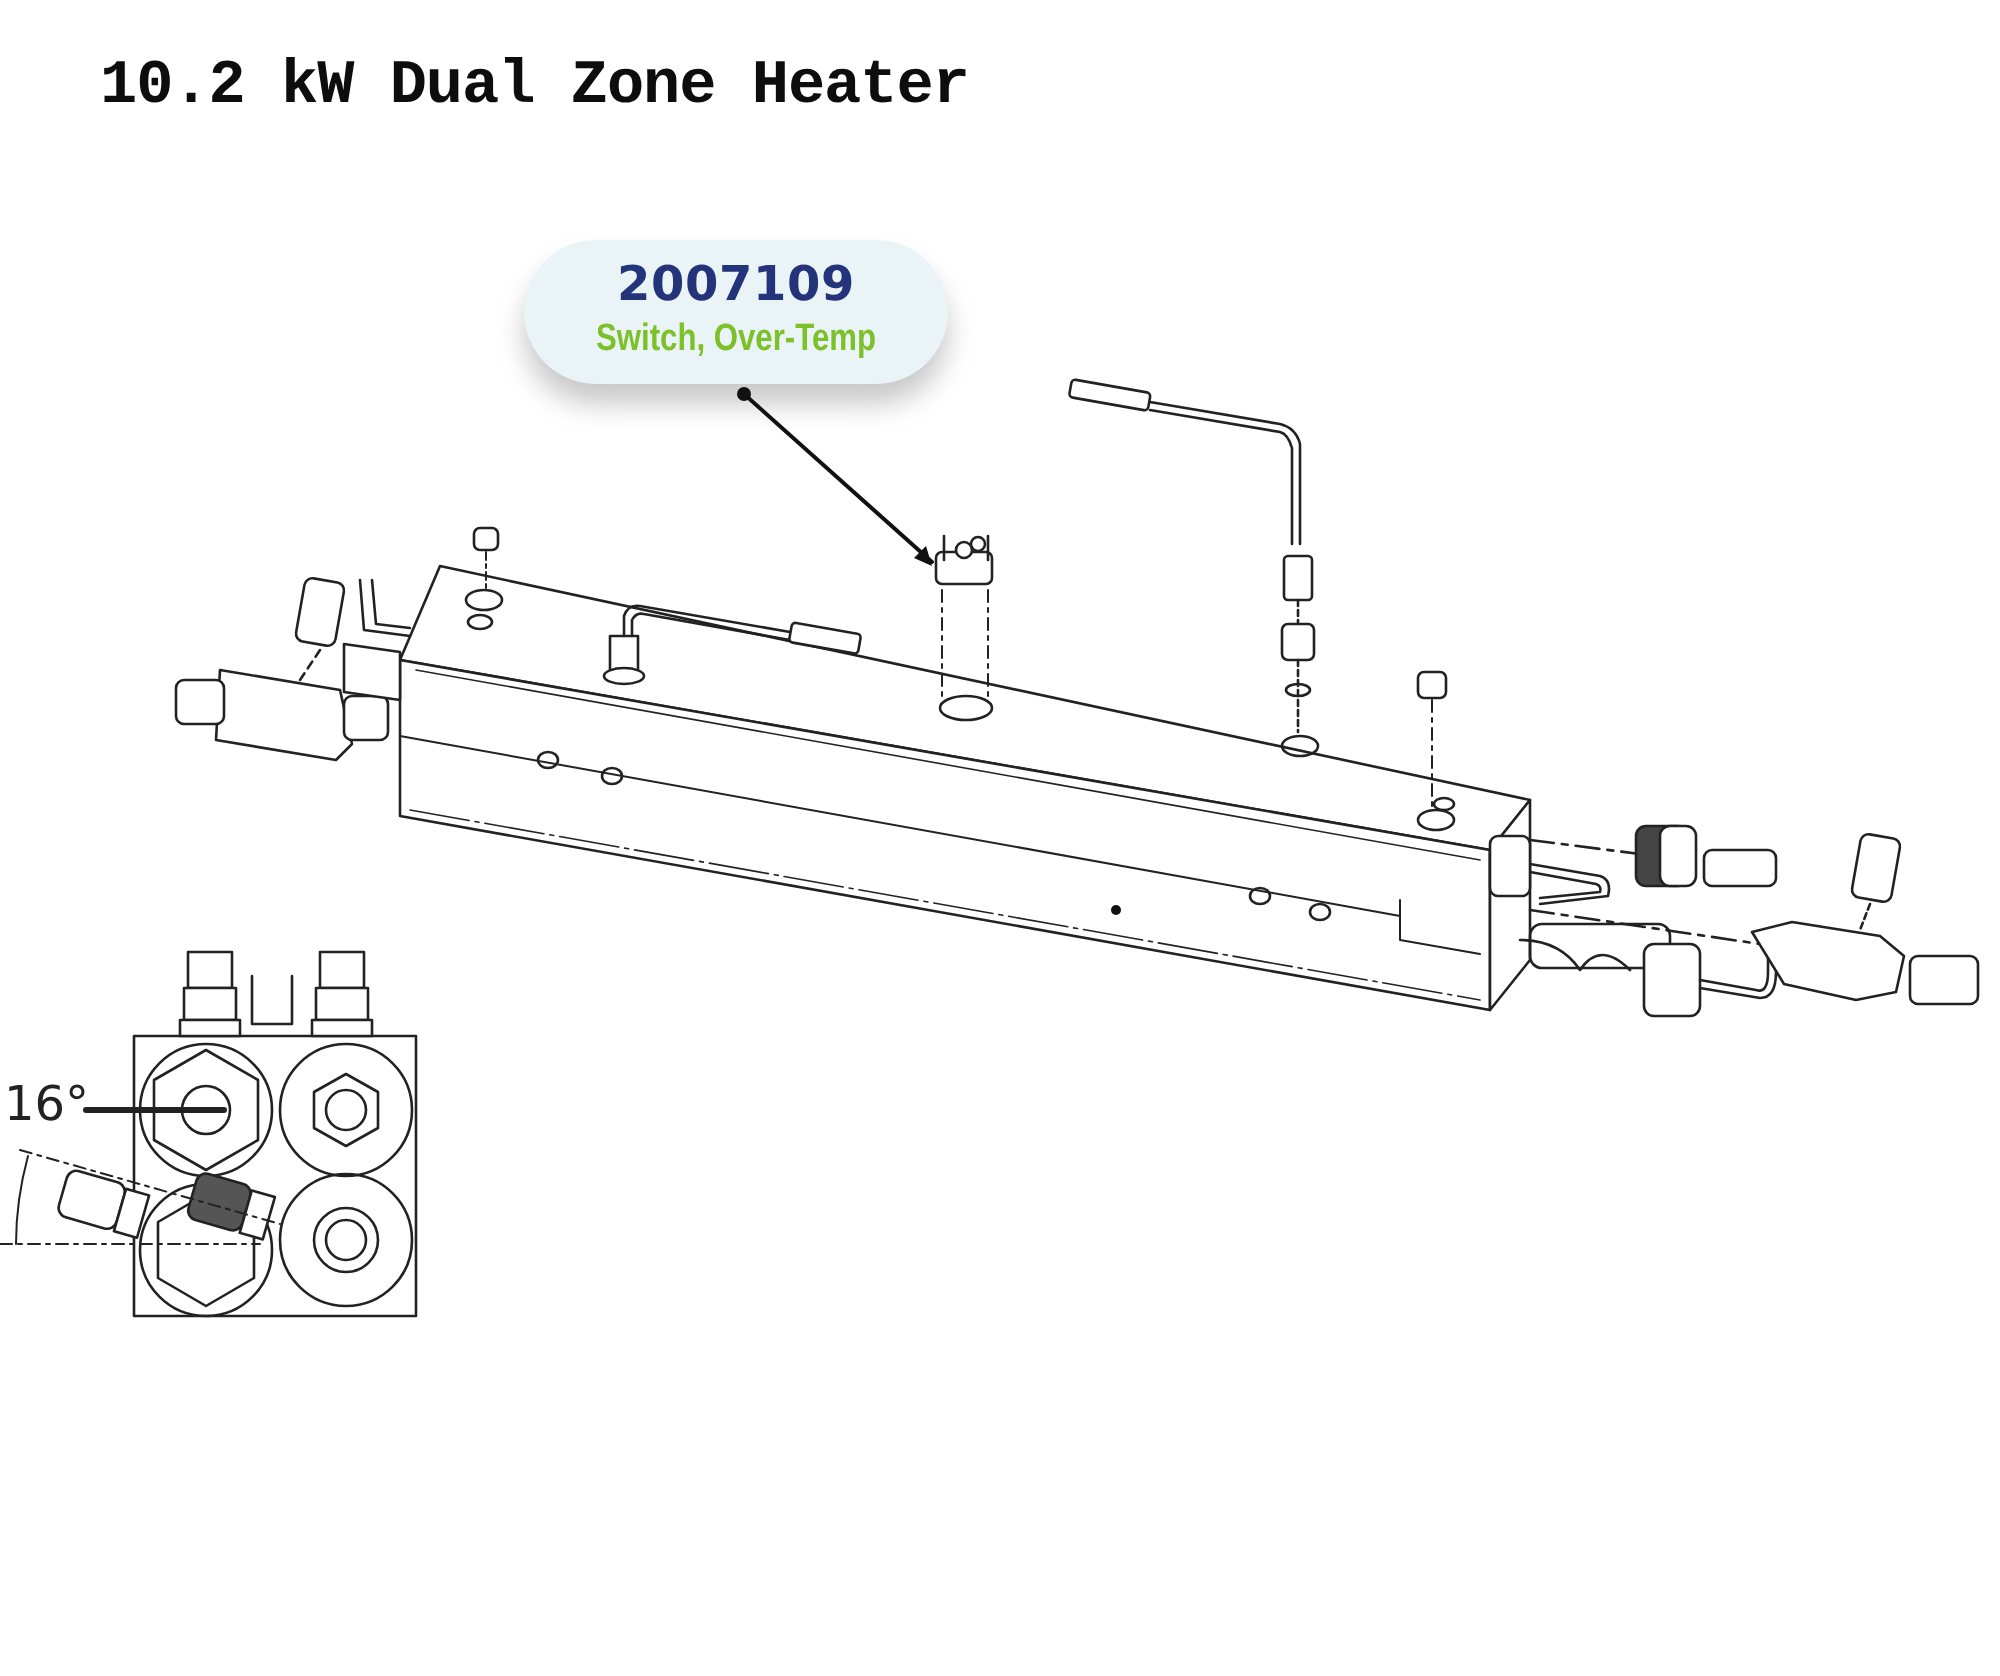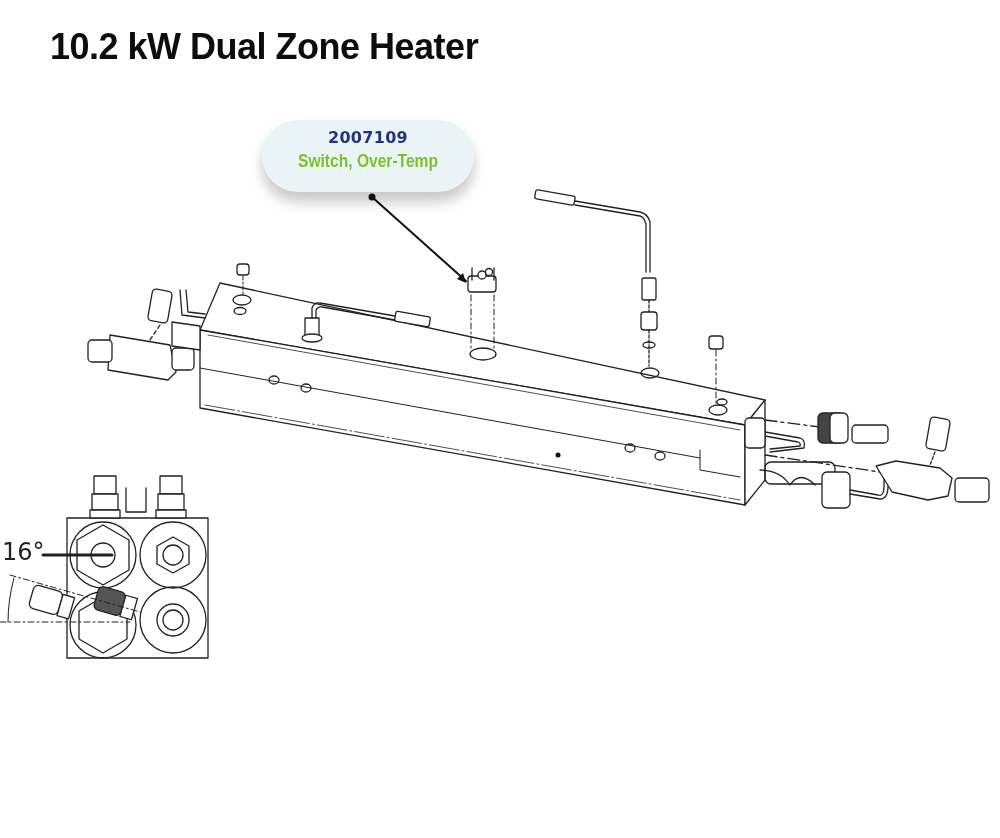--- a/index.html
+++ b/index.html
@@ -1,31 +1,31 @@
 <!DOCTYPE html>
 <html><head>
 <meta charset="utf-8">
 <style>
   html, body { margin: 0; padding: 0; background: #ffffff; }
   body { width: 1000px; height: 838px; position: relative; overflow: hidden; font-family: "DejaVu Sans", sans-serif; }
   .title {
     position: absolute; left: 50px; top: 26px;
-    font-family: Liberation Sans, sans-serif; font-weight: bold;
-    font-size: 36px; color: #0d0d0d; letter-spacing: -0.5px;
+    font-family: Liberation Mono, monospace; font-weight: bold;
+    font-size: 31px; color: #0d0d0d; letter-spacing: -0.5px;
   }
   .callout {
     position: absolute; left: 262px; top: 120px; width: 212px; height: 72px;
     border-radius: 36px; background: #eaf4f6;
     box-shadow: 0 10px 14px rgba(0,0,0,0.22);
     text-align: center;
   }
   .callout .part-no {
     display: block; margin-top: 8px;
     font-family: "DejaVu Sans", sans-serif; font-weight: bold;
-    font-size: 16px; color: #24347a; letter-spacing: 0.3px;
+    font-size: 24px; color: #24347a; letter-spacing: 0.3px;
   }
   .callout .part-desc {
     display: block; margin-top: 3px;
     font-family: "Liberation Sans", sans-serif; font-weight: bold;
     font-size: 19px; color: #7cc02a; transform: scaleX(0.82); transform-origin: center;
     white-space: nowrap;
   }
   svg.drawing { position: absolute; left: 0; top: 0; }
   .angle-label {
     position: absolute; left: 2px; top: 538px;

